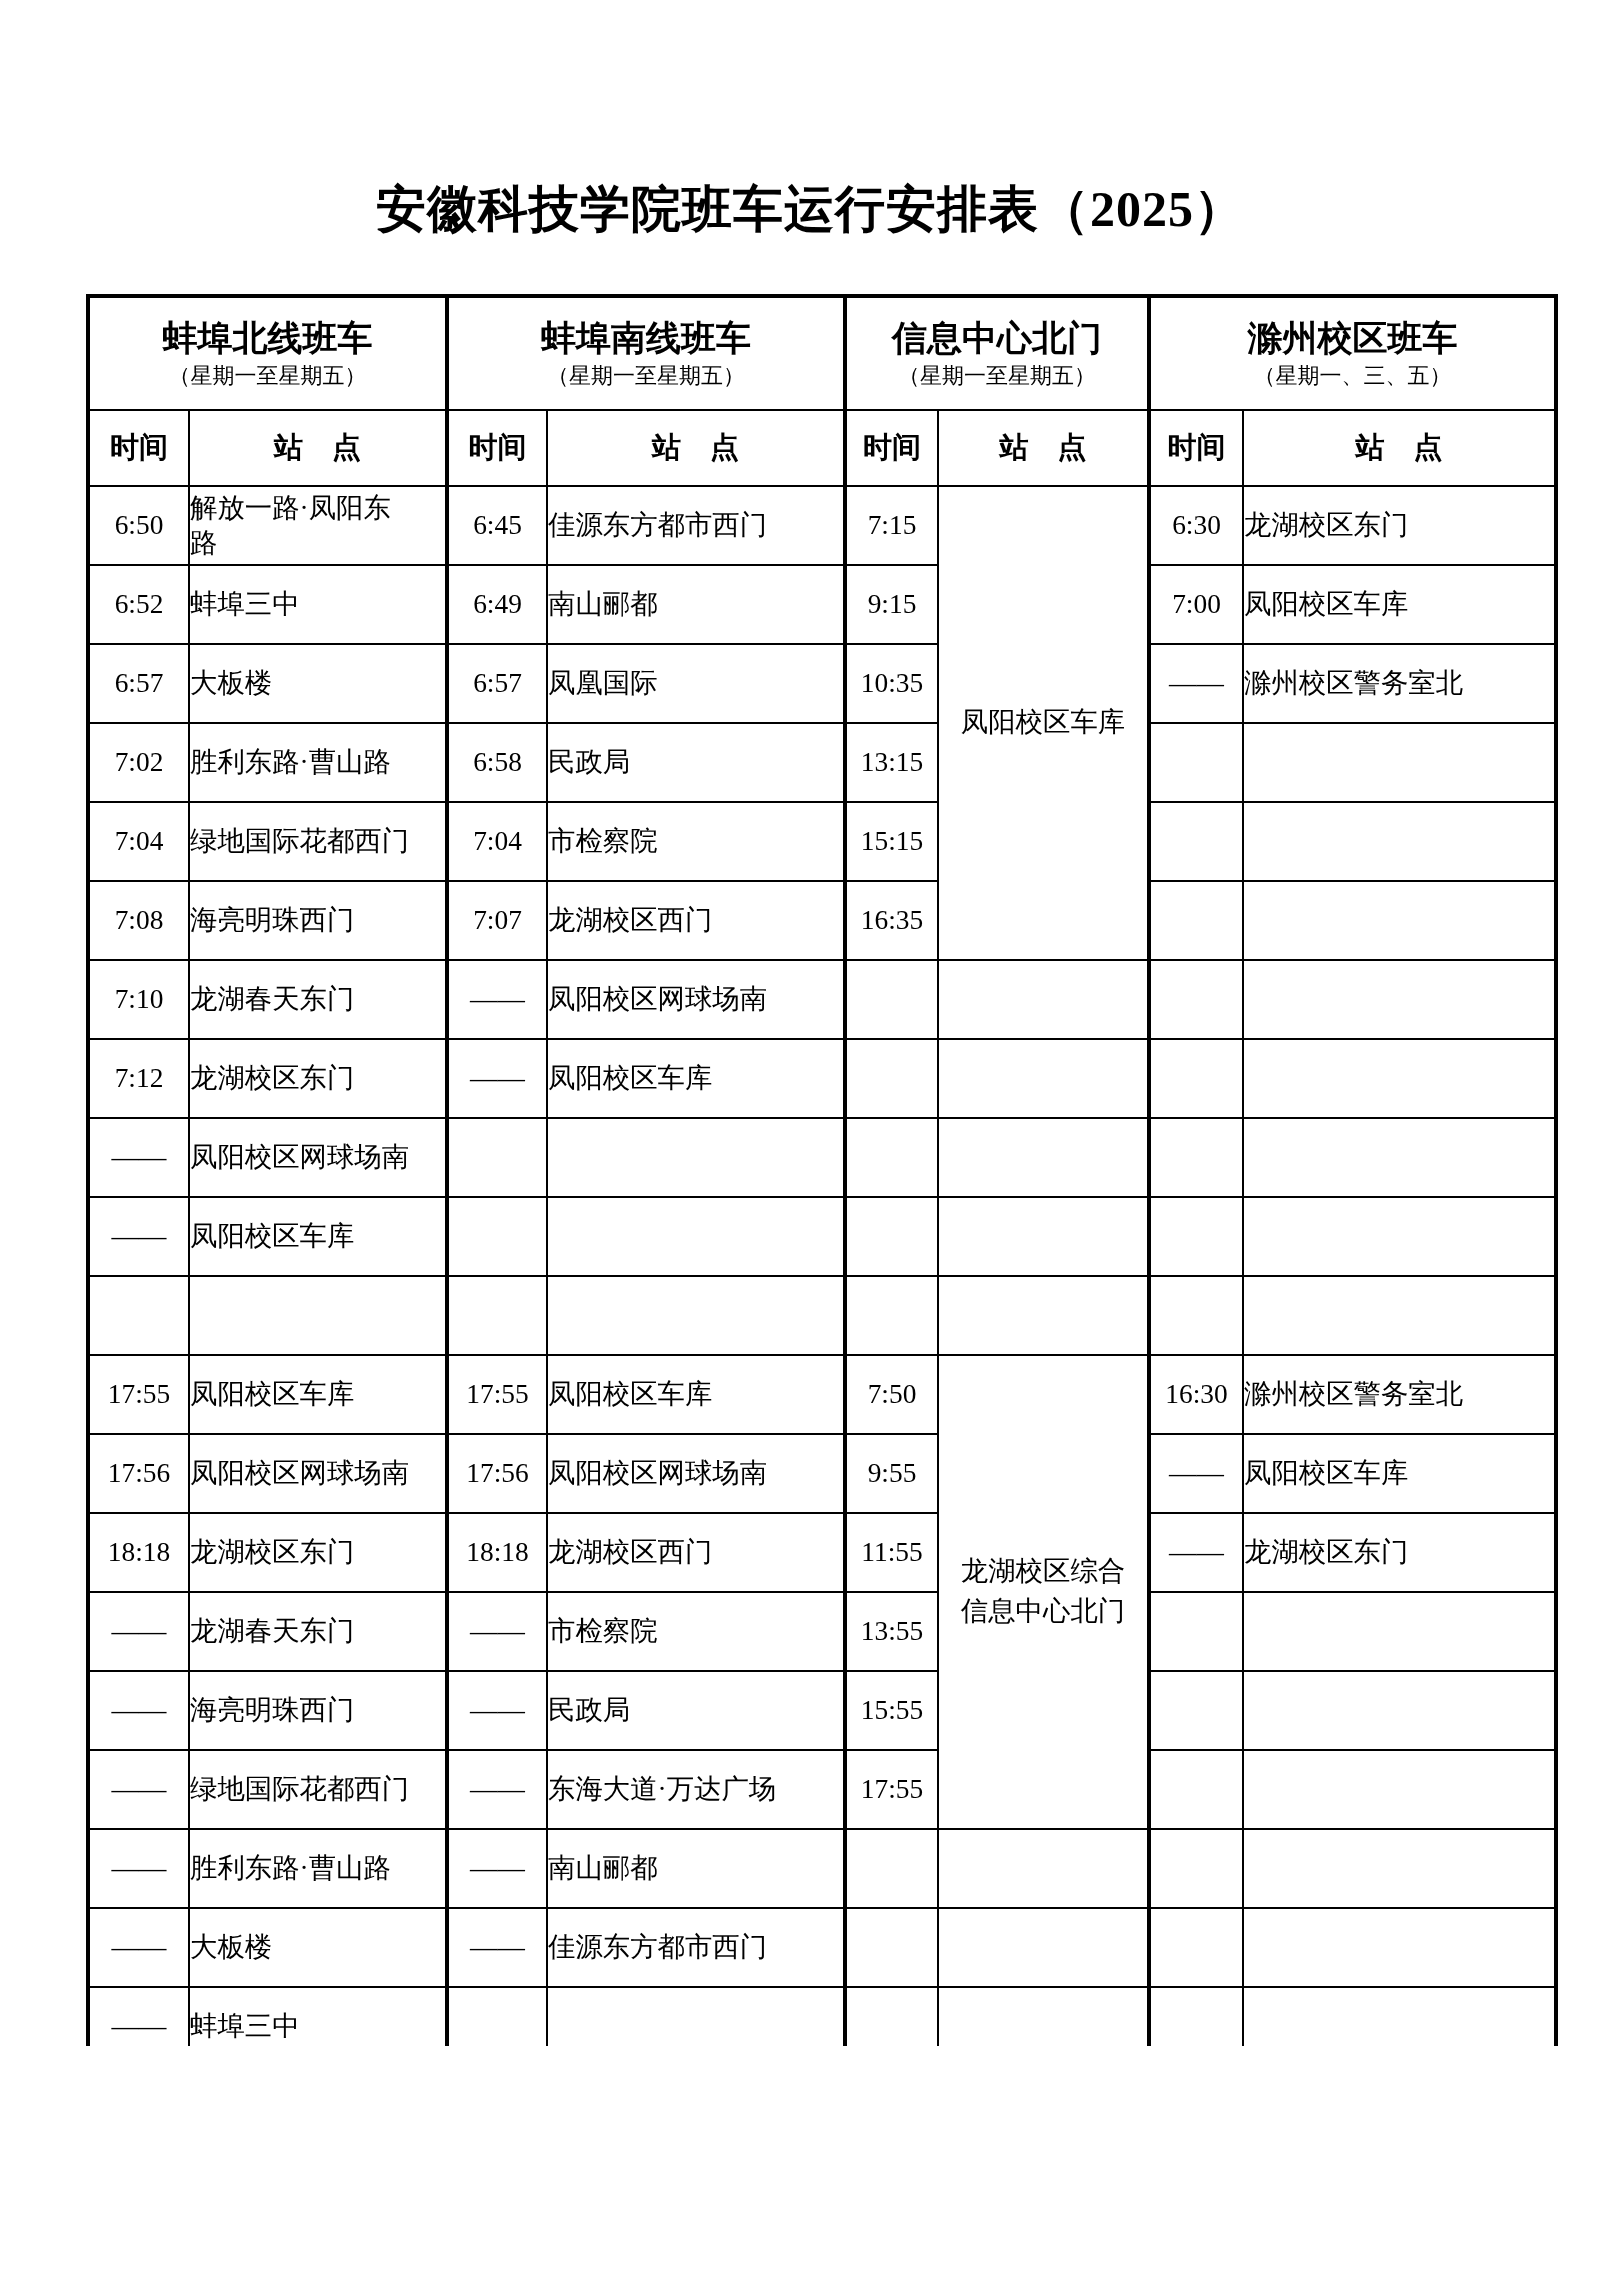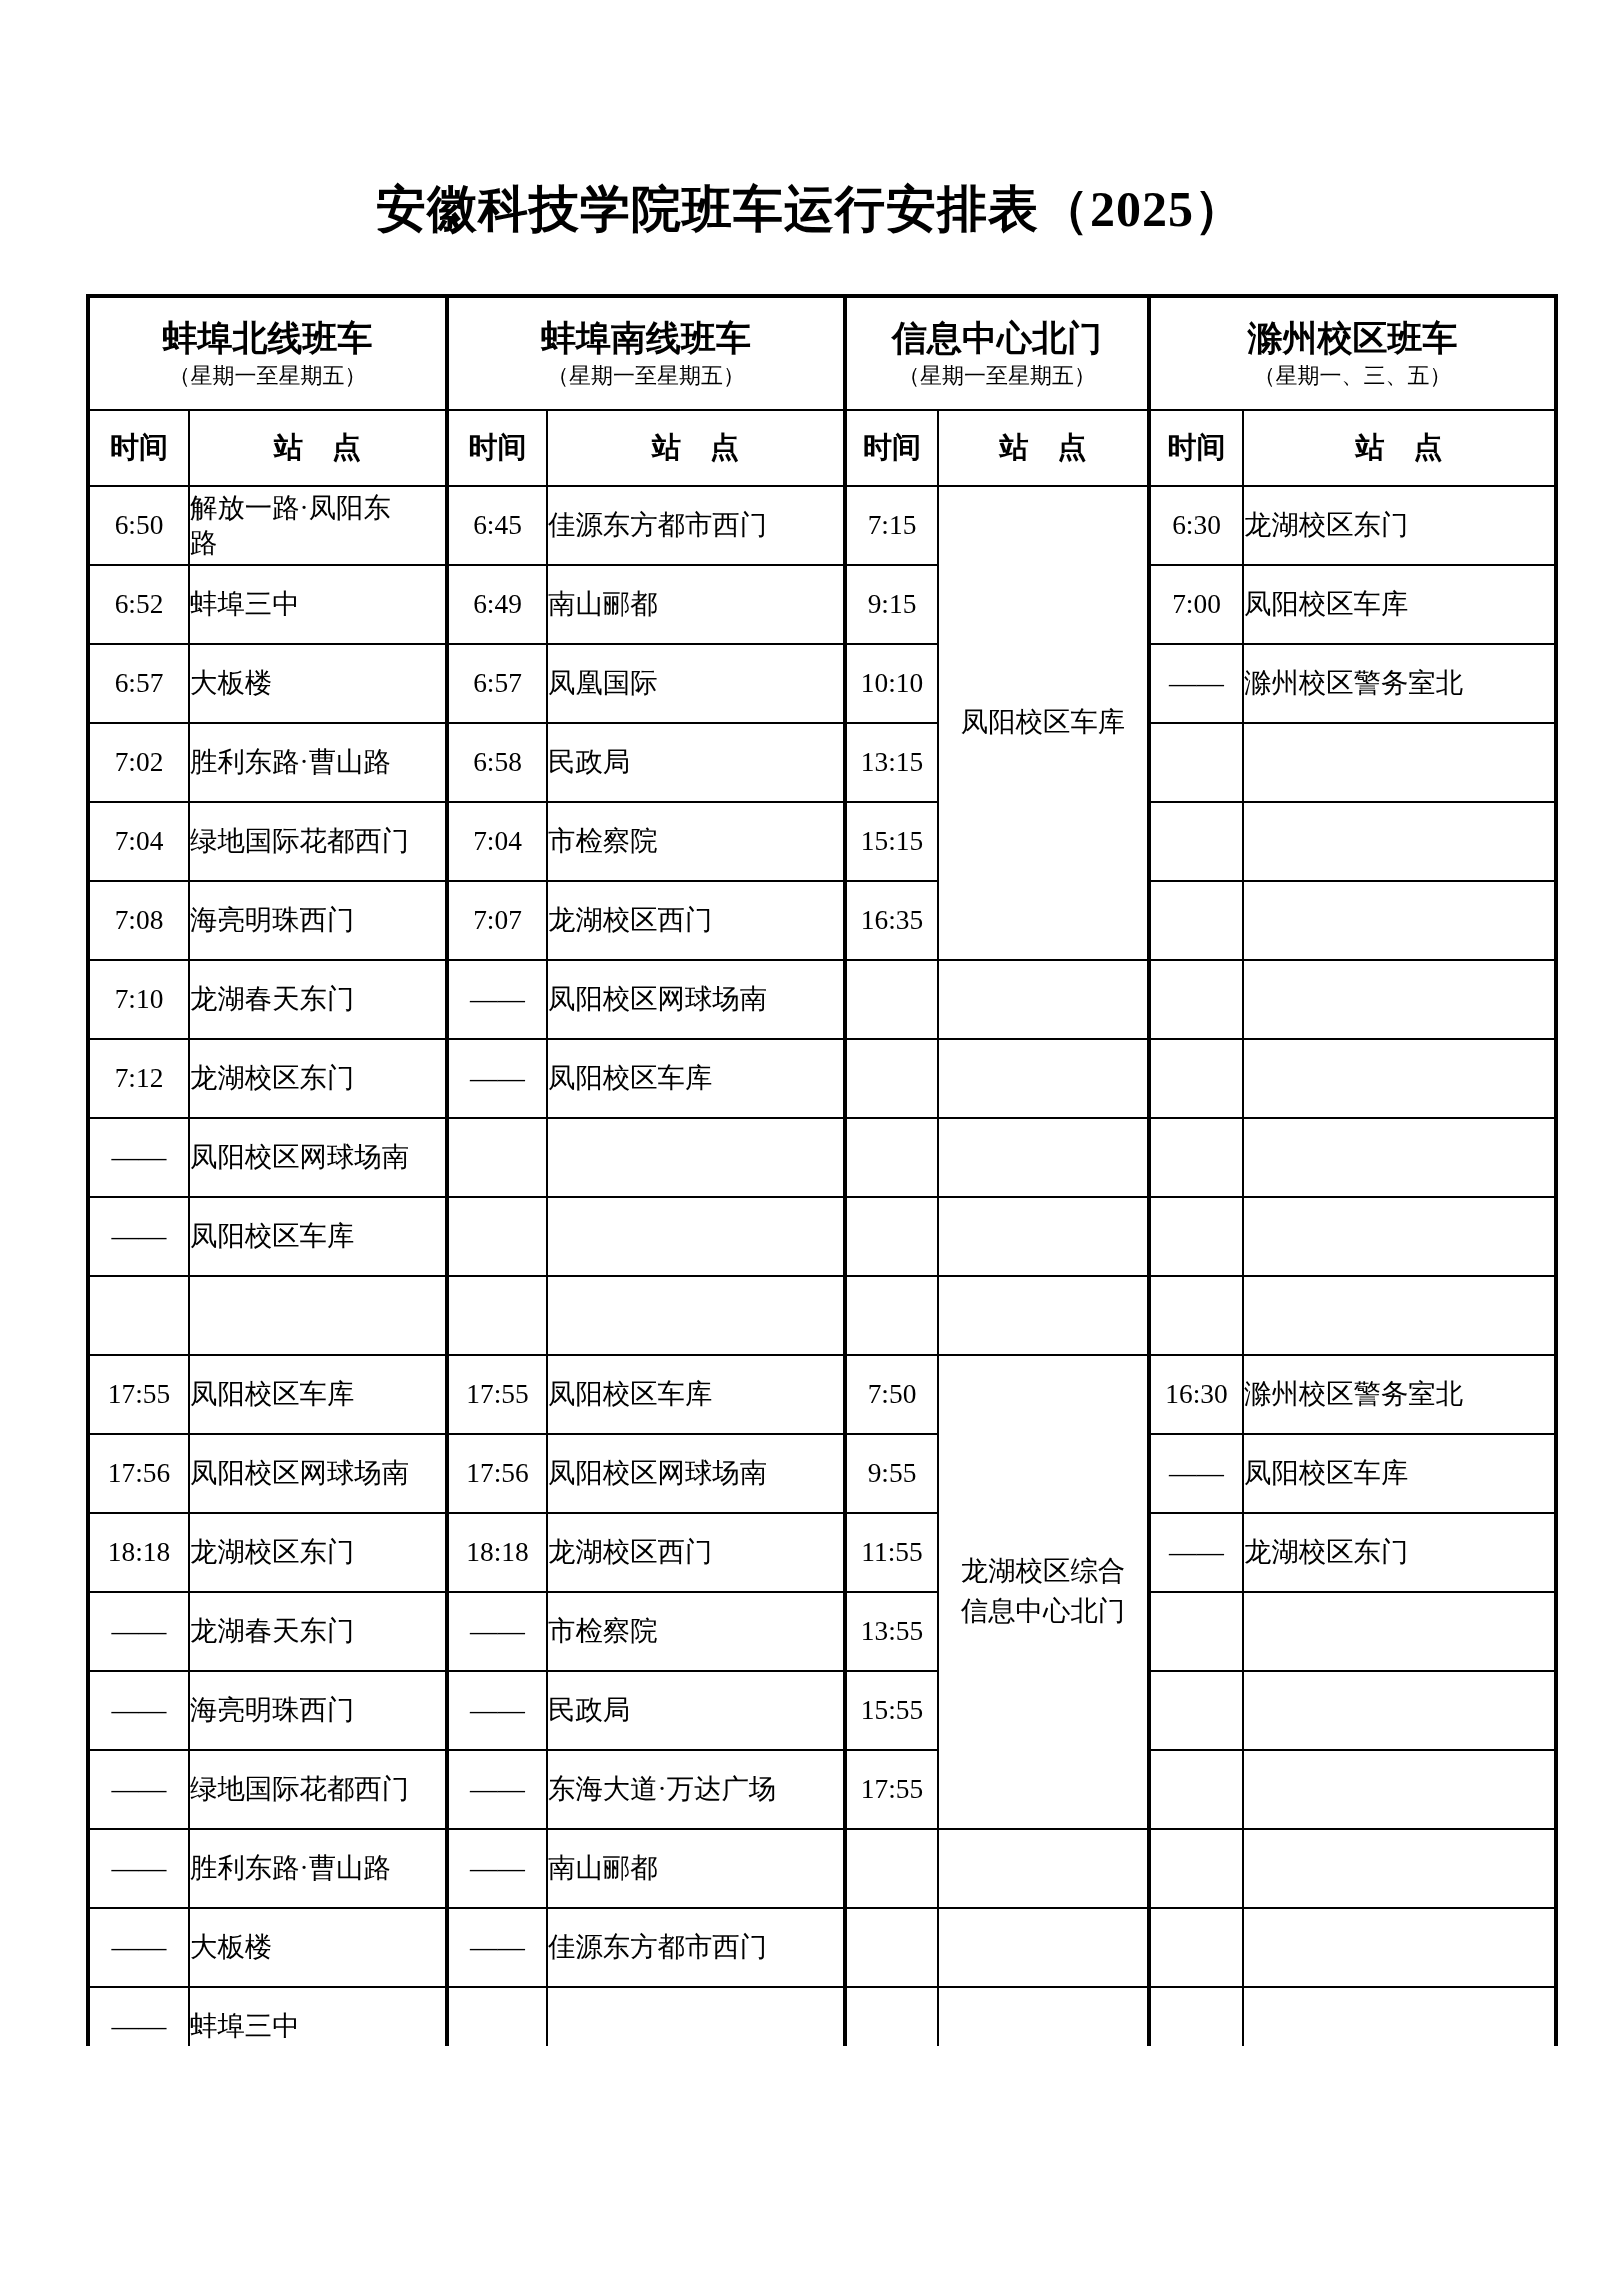--- a/index.html
+++ b/index.html
@@ -151,21 +151,21 @@
           <td class="station-cell">南山郦都</td>
           <td class="time-cell group-start">9:15</td>
           <td class="time-cell group-start">7:00</td>
           <td class="station-cell">凤阳校区车库</td>
         </tr>
         <tr>
           <td class="time-cell">6:57</td>
           <td class="station-cell">大板楼</td>
           <td class="time-cell group-start">6:57</td>
           <td class="station-cell">凤凰国际</td>
-          <td class="time-cell group-start">10:10</td>
+          <td class="time-cell group-start">10:35</td>
           <td class="time-cell group-start">——</td>
           <td class="station-cell">滁州校区警务室北</td>
         </tr>
         <tr>
           <td class="time-cell">7:02</td>
           <td class="station-cell">胜利东路·曹山路</td>
           <td class="time-cell group-start">6:58</td>
           <td class="station-cell">民政局</td>
           <td class="time-cell group-start">13:15</td>
           <td class="time-cell group-start"></td>

